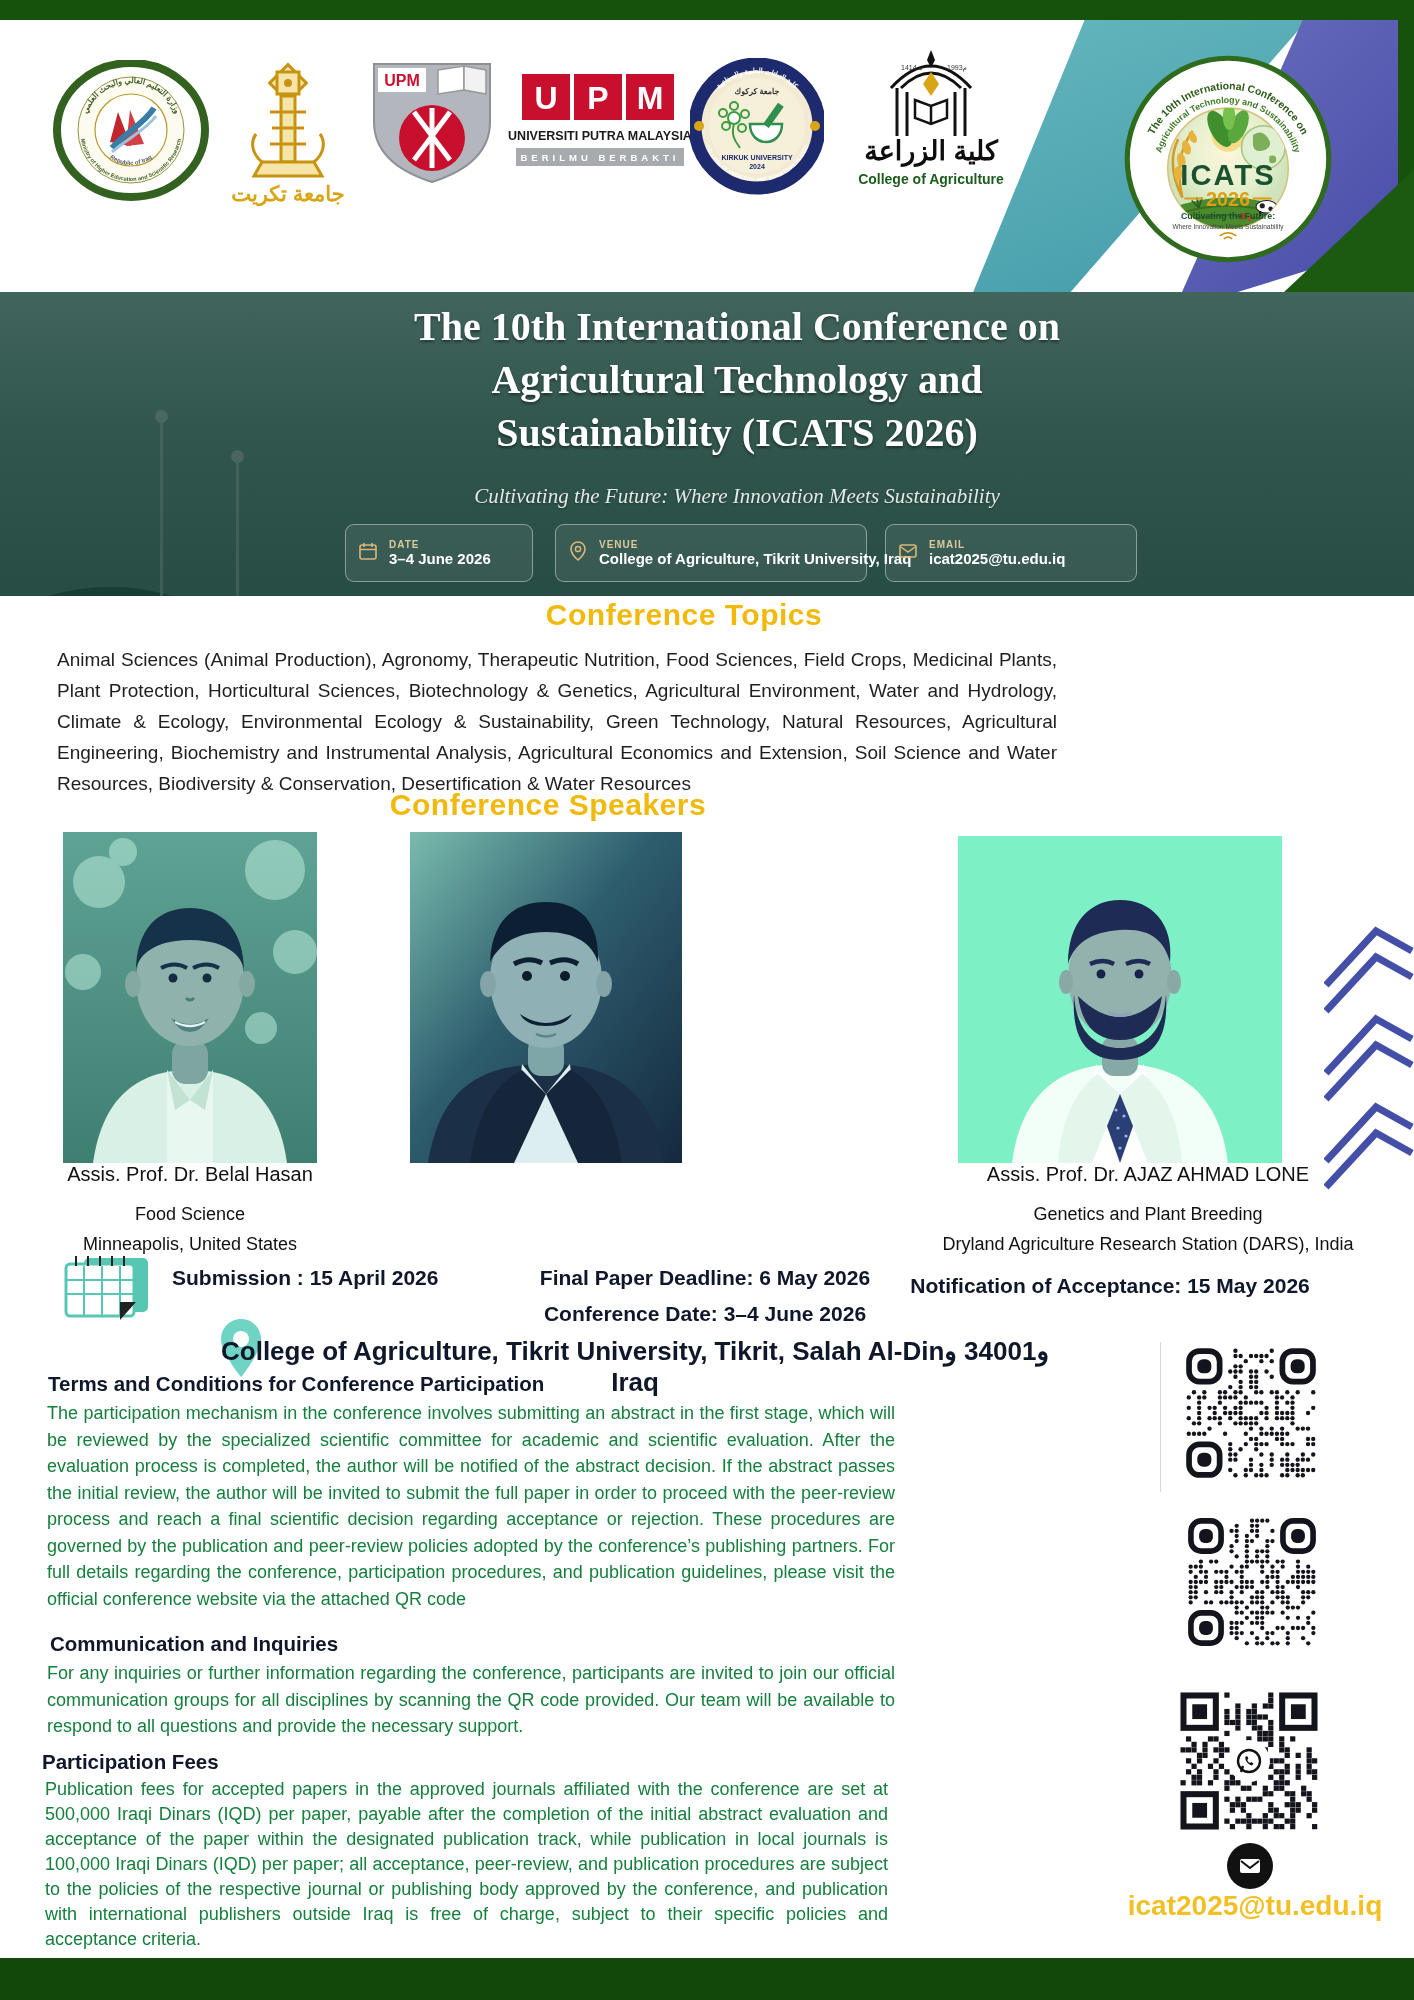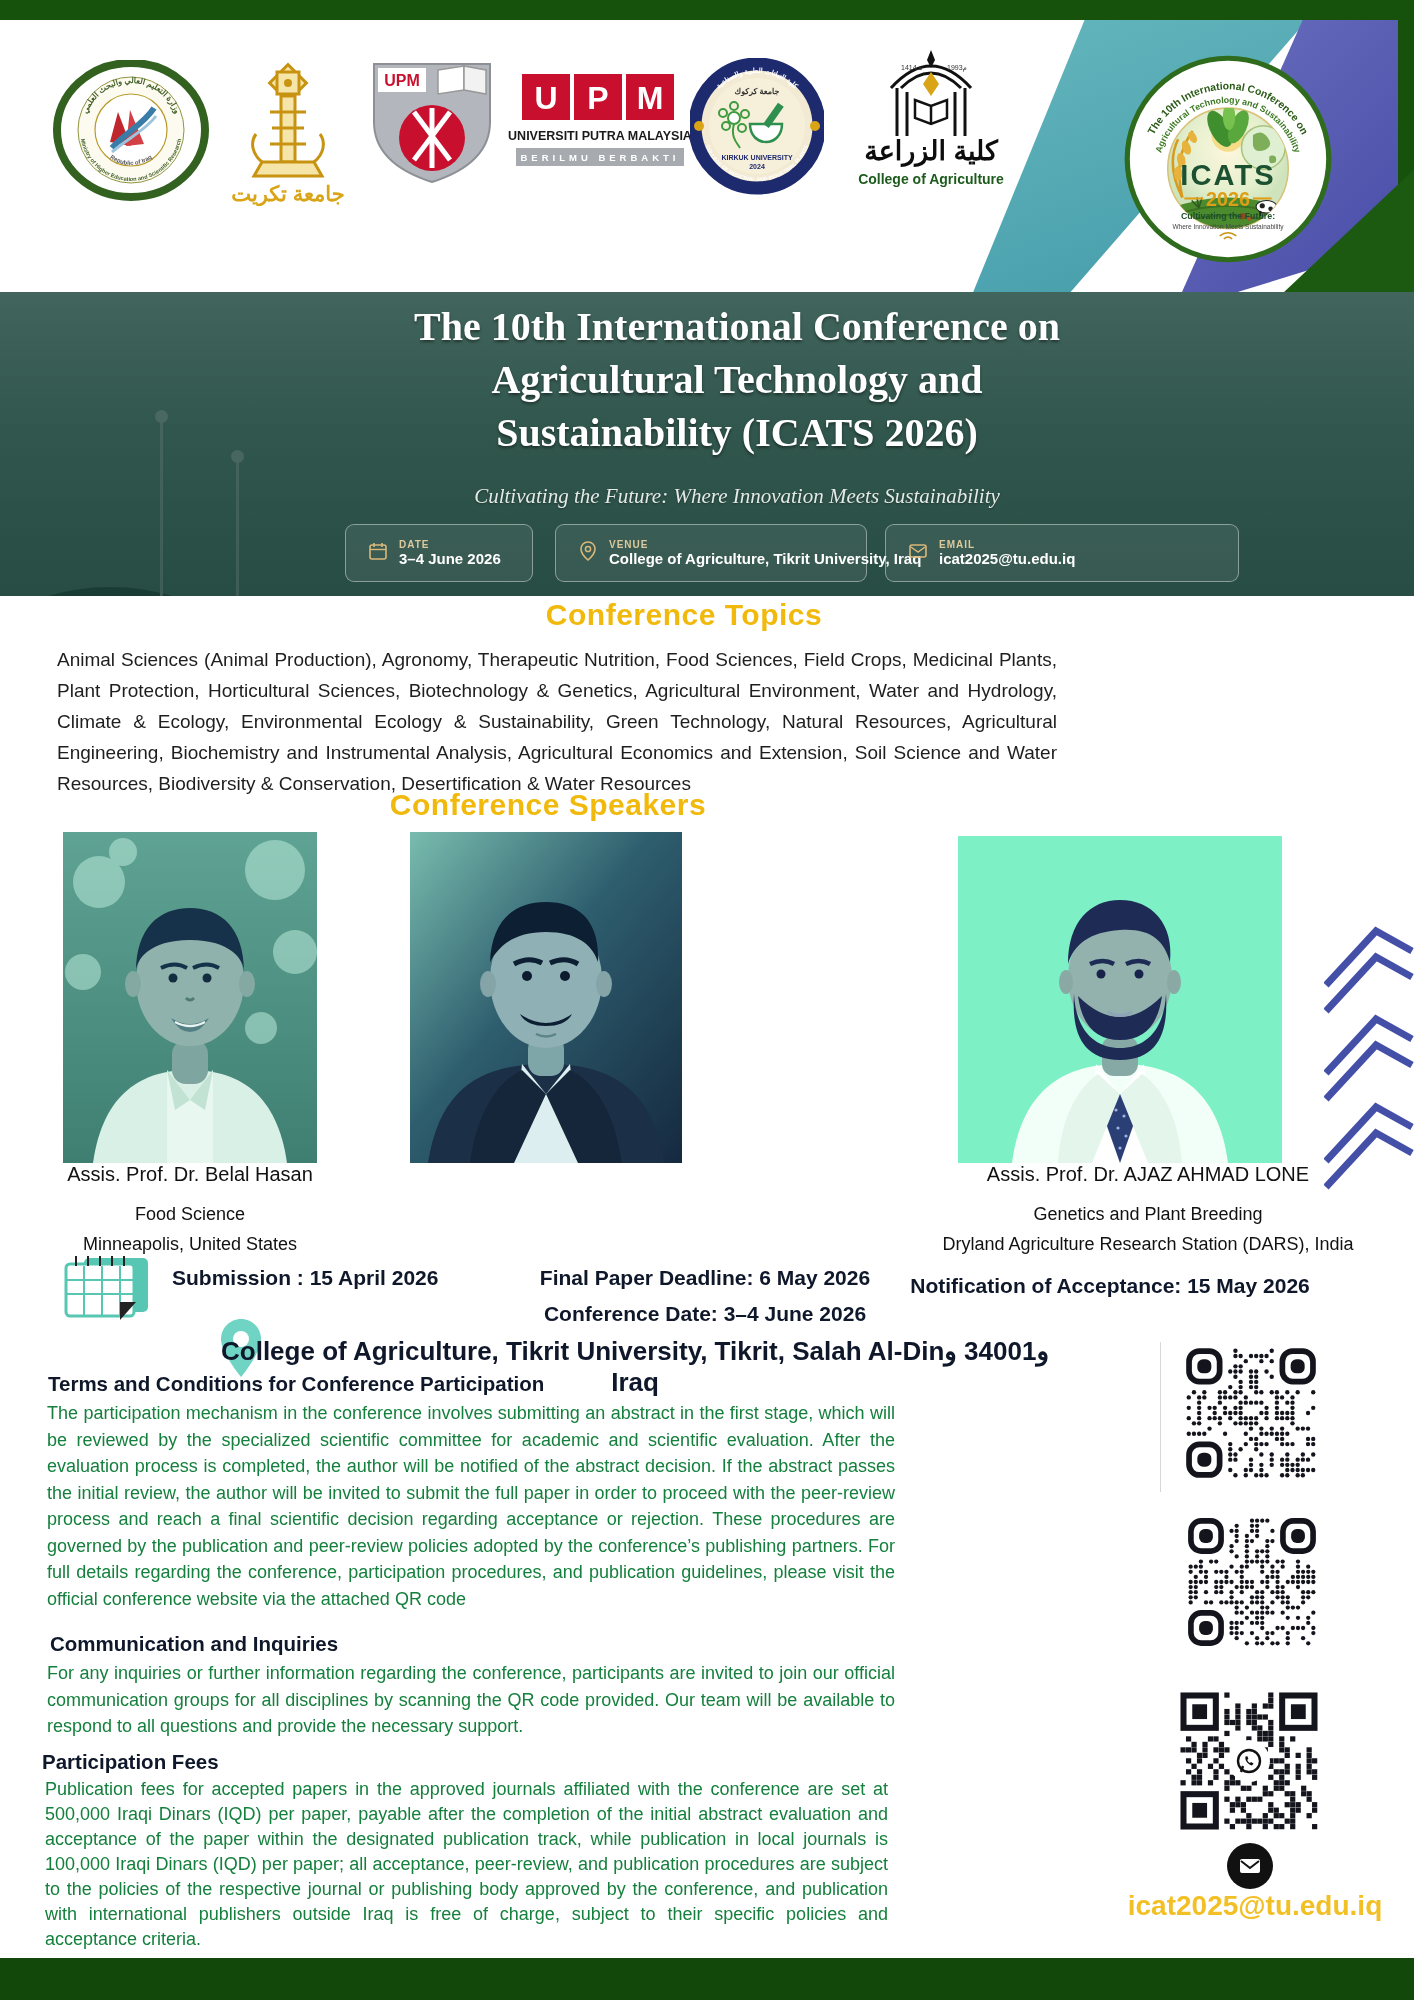--- a/index.html
+++ b/index.html
@@ -26,21 +26,21 @@
   .treeL1{position:absolute;left:-60px;top:295px;width:340px;height:260px;border-radius:50%;background:#29473a;}
   .lamp{position:absolute;width:3px;background:#cfd6d2;}
   .lamp:before{content:"";position:absolute;top:-10px;left:-5px;width:13px;height:13px;border-radius:50%;background:#dfe5e1;}
   .banner .overlay{position:absolute;inset:0;background:linear-gradient(rgba(24,64,56,.72),rgba(20,58,50,.78));}
   .banner-title{left:80px;top:8px;width:1314px;text-align:center;color:#fff;
     font-family:"Liberation Serif",serif;font-weight:bold;font-size:40px;line-height:53px;
     text-shadow:0 2px 3px rgba(0,0,0,.45);}
   .banner-sub{left:80px;top:192px;width:1314px;text-align:center;color:#e4ebe7;
     font-family:"Liberation Serif",serif;font-style:italic;font-size:21px;text-shadow:0 1px 2px rgba(0,0,0,.4);}
   .ibox{top:232px;height:58px;border:1px solid rgba(255,255,255,.42);border-radius:9px;
-        background:rgba(255,255,255,.07);display:flex;align-items:center;padding:0 22px;box-sizing:border-box;gap:11px;}
+        background:rgba(255,255,255,.07);display:flex;align-items:center;padding:0 12px;box-sizing:border-box;gap:11px;}
   .ibox .ic{flex:0 0 auto;}
   .ibox .lbl{font-size:10px;letter-spacing:1px;color:#dcc99c;font-weight:bold;}
   .ibox .val{font-size:15px;color:#fff;font-weight:bold;white-space:nowrap;}
 
   
   .gold-h{color:#f2b90d;font-weight:bold;font-size:30px;text-align:center;letter-spacing:.5px;}
   .h-topics{left:0;top:598px;width:1368px;}
   .h-speakers{left:0;top:788px;width:1096px;}
   .topics-body{left:57px;top:644px;width:1000px;text-align:justify;font-size:19px;line-height:31px;color:#1e1e1e;}
 
@@ -293,21 +293,21 @@
         <svg width="20" height="20" viewBox="0 0 20 20">
             <path d="M10,1 C14,1 17,4 17,8 C17,13 10,19 10,19 C10,19 3,13 3,8 C3,4 6,1 10,1 Z" fill="none" stroke="#d9b87a" stroke-width="1.6"></path>
             <circle cx="10" cy="8" r="2.6" fill="none" stroke="#d9b87a" stroke-width="1.5"></circle>
           </svg>
       </span>
       <span>
           <div class="lbl">VENUE</div>
       <div class="val">College of Agriculture, Tikrit University, Iraq</div>
         </span>
     </div>
-    <div class="abs ibox" style="left:885px;width:354px">
+    <div class="abs ibox" style="left:885px;width:252px">
       <span class="ic">
         <svg width="20" height="20" viewBox="0 0 20 20">
             <rect x="2" y="4" width="16" height="12" rx="2" fill="none" stroke="#d9b87a" stroke-width="1.6"></rect>
             <path d="M3,6 L10,11 L17,6" fill="none" stroke="#d9b87a" stroke-width="1.5"></path>
           </svg>
       </span>
       <span>
           <div class="lbl">EMAIL</div>
       <div class="val">icat2025@tu.edu.iq</div>
         </span>

